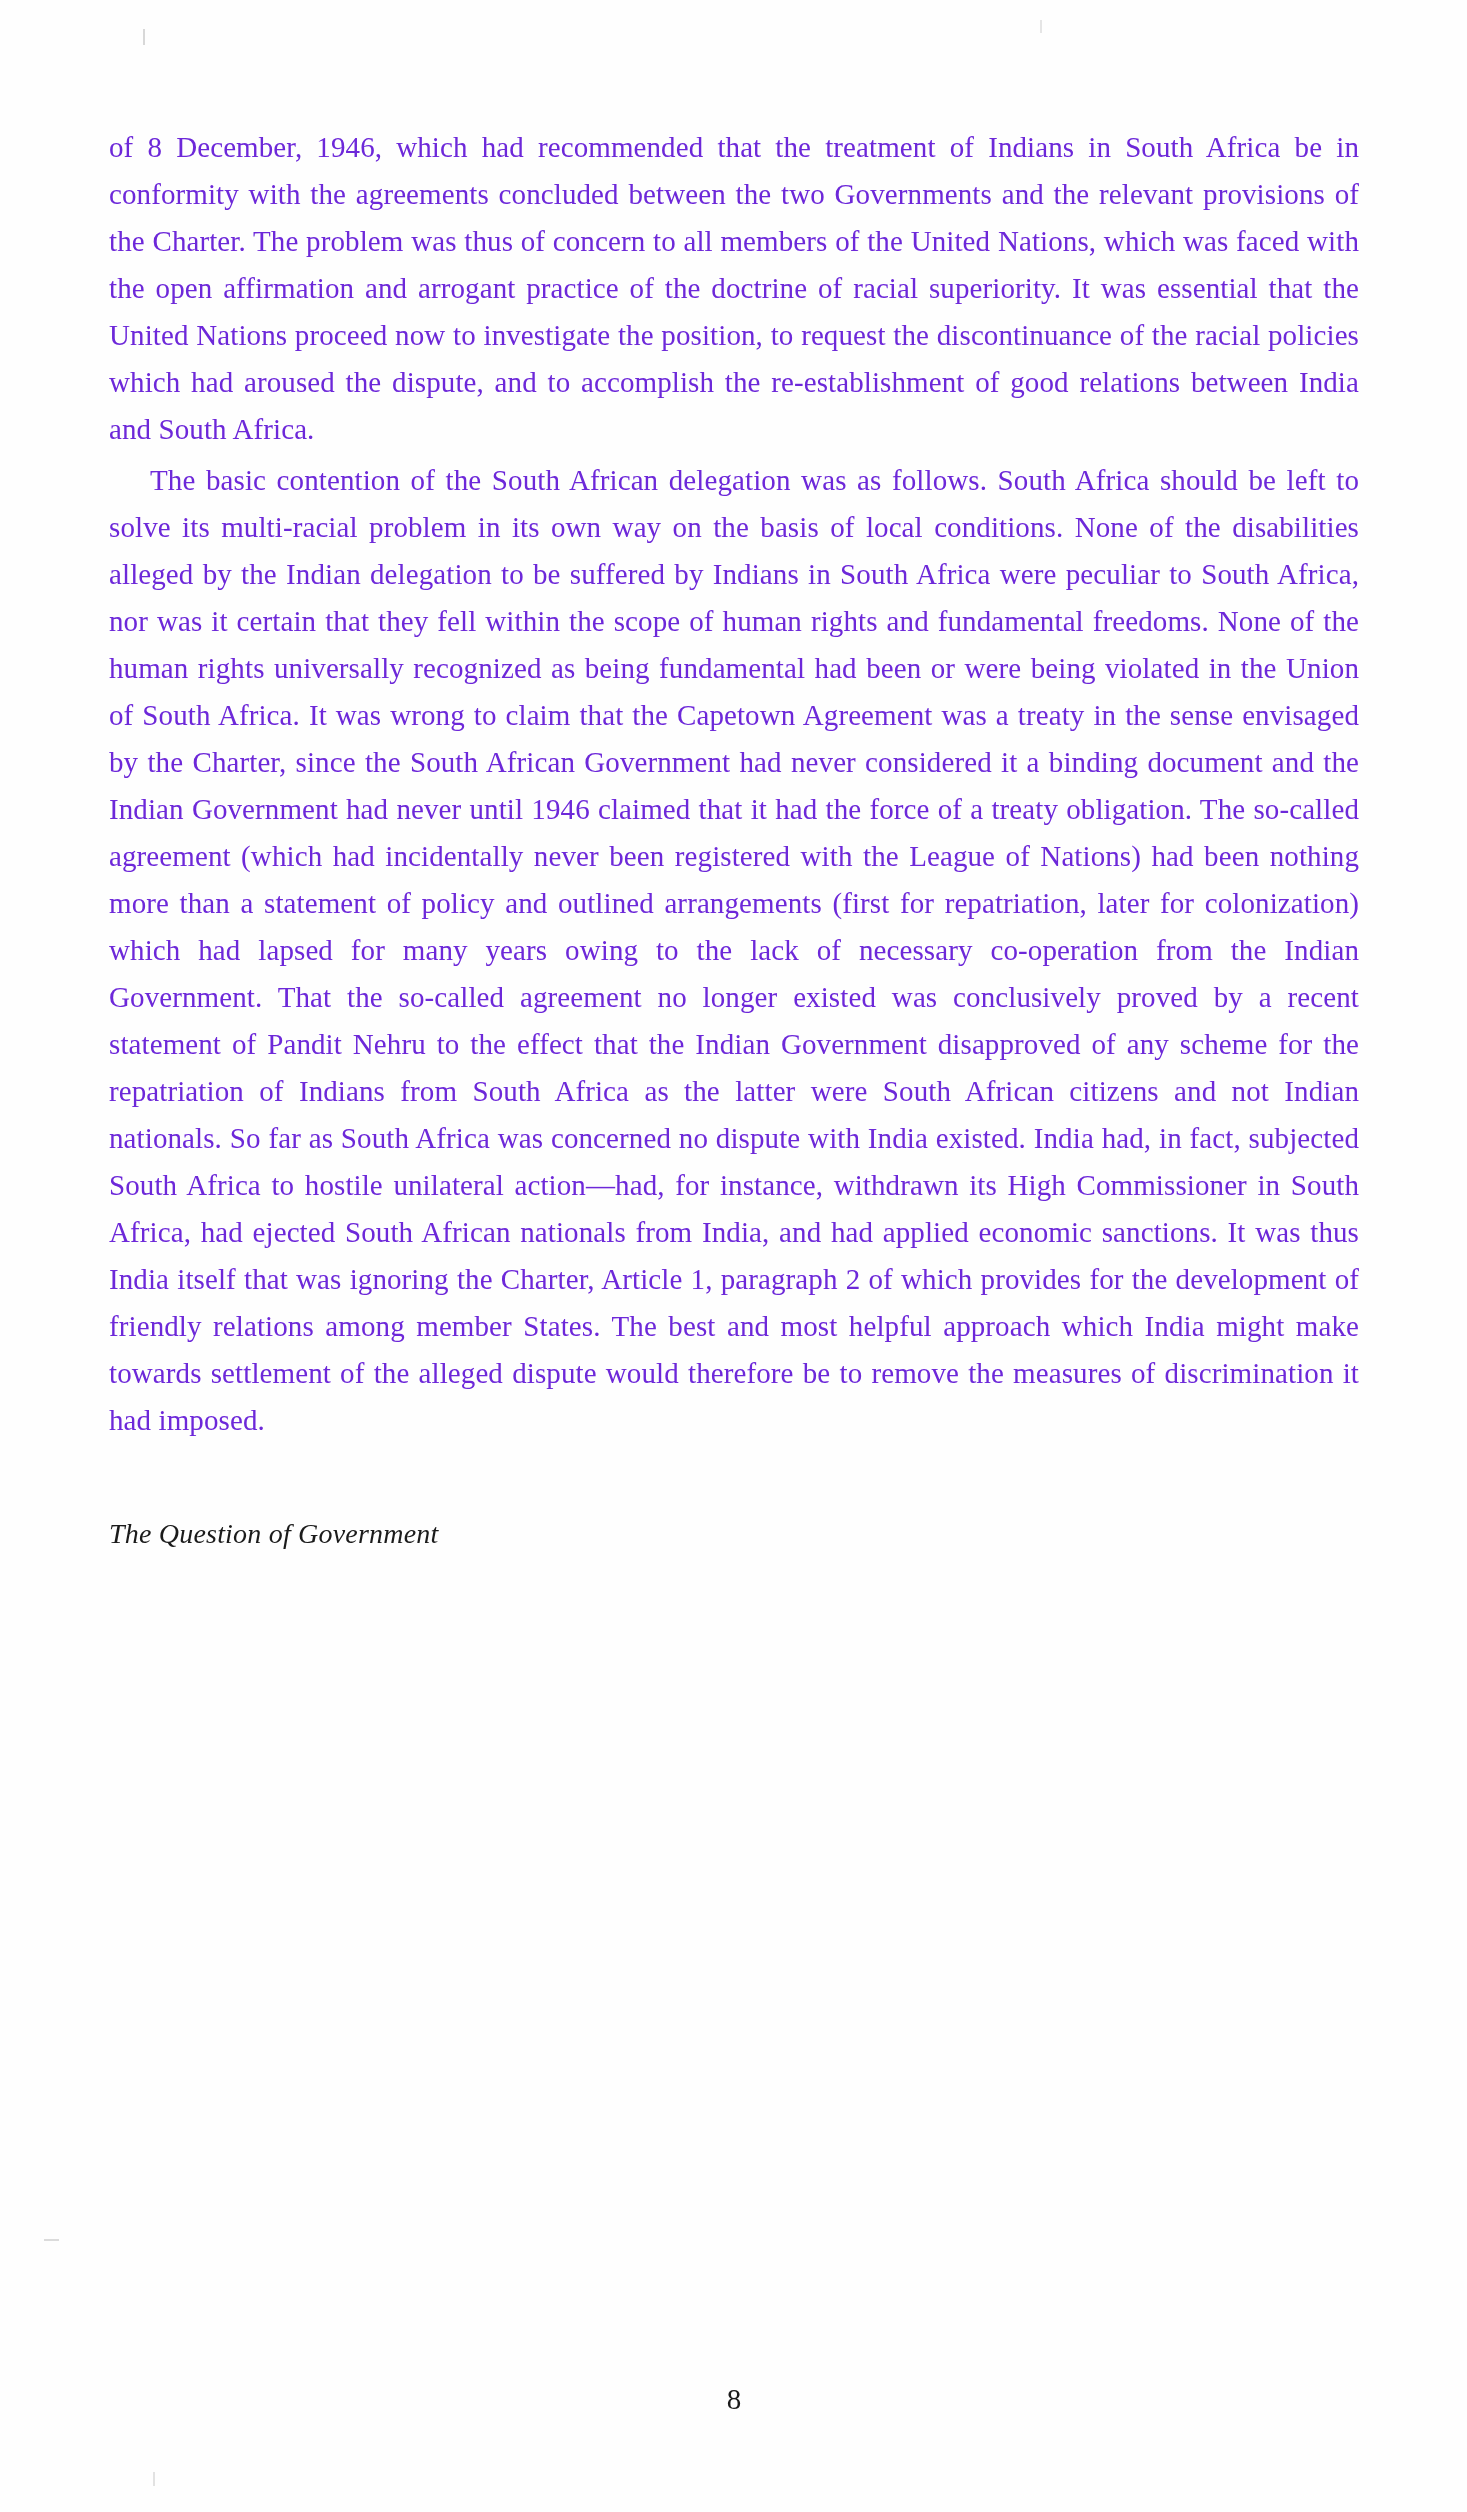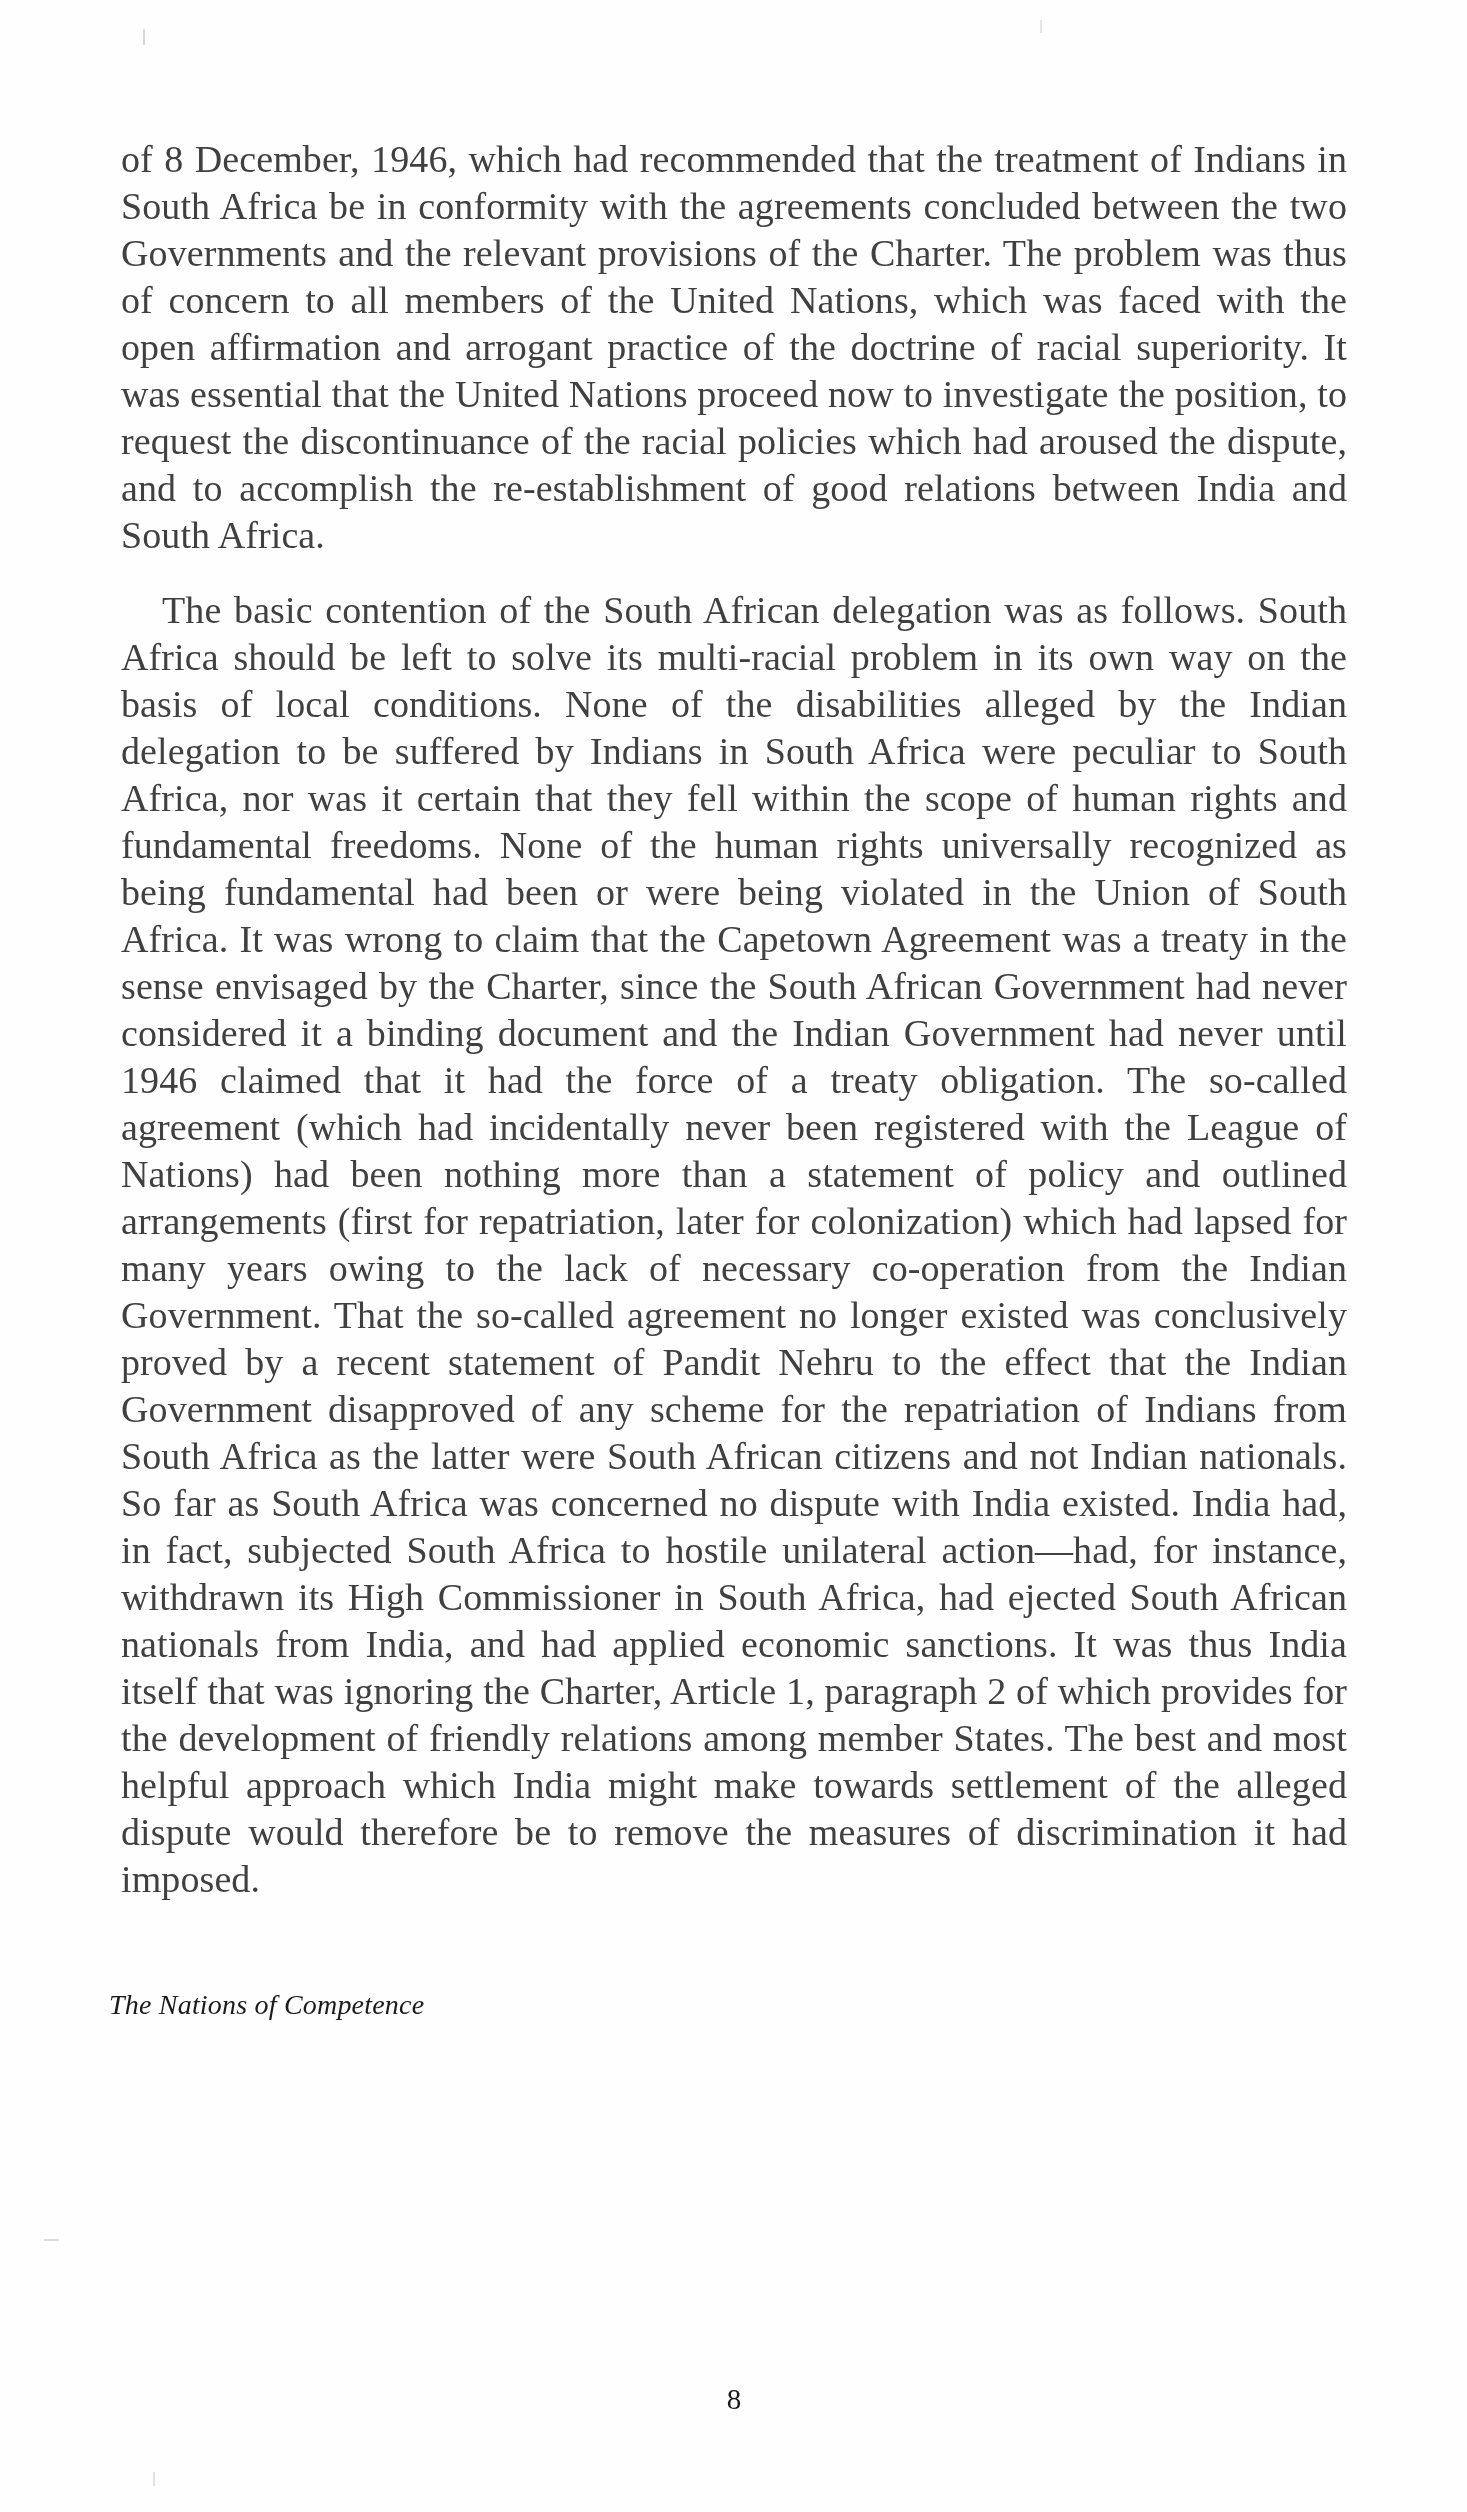--- a/index.html
+++ b/index.html
@@ -20,26 +20,26 @@
     height: 2512px;
     box-sizing: border-box;
     padding: 124px 109px 87px 109px;
     background: #fefefe;
   }
   .text-column {
     width: 1250px;
     margin: 0 auto;
   }
   p.body-par {
-    margin: 12px;
-    font-size: 38px;
+    margin: 0;
+    font-size: 29px;
     line-height: 47px;
     text-align: justify;
     text-justify: inter-word;
-    color: #404040;
+    color: #6d28d9;
     letter-spacing: 0.1px;
   }
   p.body-par.first {
     text-indent: 0;
   }
   p.body-par.indented {
     text-indent: 41px;
   }
   .gap-after-par {
     height: 4.4px;
@@ -118,21 +118,21 @@
   <div class="text-column">
 
     <p class="body-par first">of 8 December, 1946, which had recommended that the treatment of Indians in South Africa be in conformity with the agreements concluded between the two Governments and the relevant provisions of the Charter. The problem was thus of concern to all members of the United Nations, which was faced with the open affirmation and arrogant practice of the doctrine of racial superiority. It was essential that the United Nations proceed now to investigate the position, to request the discontinuance of the racial policies which had aroused the dispute, and to accomplish the re-establishment of good relations between India and South Africa.</p>
 
     <div class="gap-after-par"></div>
 
     <p class="body-par indented"><span>The basic contention of the </span><span class="ital">South African</span><span> delegation was as follows. South Africa should be left to solve its multi-racial problem in its own way on the basis of local conditions. None of the disabilities alleged by the Indian delegation to be suffered by Indians in South Africa were peculiar to South Africa, nor was it certain that they fell within the scope of human rights and fundamental freedoms. None of the human rights universally recognized as being fundamental had been or were being violated in the Union of South Africa. It was wrong to claim that the Capetown Agreement was a treaty in the sense envisaged by the Charter, since the South African Government had never considered it a binding document and the Indian Government had never until 1946 claimed that it had the force of a treaty obligation. The so-called agreement (which had incidentally never been registered with the League of Nations) had been nothing more than a statement of policy and outlined arrangements (first for repatriation, later for colonization) which had lapsed for many years owing to the lack of necessary co-operation from the Indian Government. That the so-called agreement no longer existed was conclusively proved by a recent statement of Pandit Nehru to the effect that the Indian Government disapproved of any scheme for the repatriation of Indians from South Africa as the latter were South African citizens and not Indian nationals. So far as South Africa was concerned no dispute with India existed. India had, in fact, subjected South Africa to hostile unilateral action—had, for instance, withdrawn its High Commissioner in South Africa, had ejected South African nationals from India, and had applied economic sanctions. It was thus India itself that was ignoring the Charter, Article 1, paragraph 2 of which provides for the development of friendly relations among member States. The best and most helpful approach which India might make towards settlement of the alleged dispute would therefore be to remove the measures of discrimination it had imposed.</span></p>
 
     <div class="heading-spacer-top"></div>
 
-    <h2 class="section-heading">The Nations of Competence</h2>
+    <h2 class="section-heading">The Question of Government</h2>
 
     <div class="heading-spacer-bottom"></div>
 
 
   </div>
 
   <div class="page-number">8</div>
 
 </div>
 

